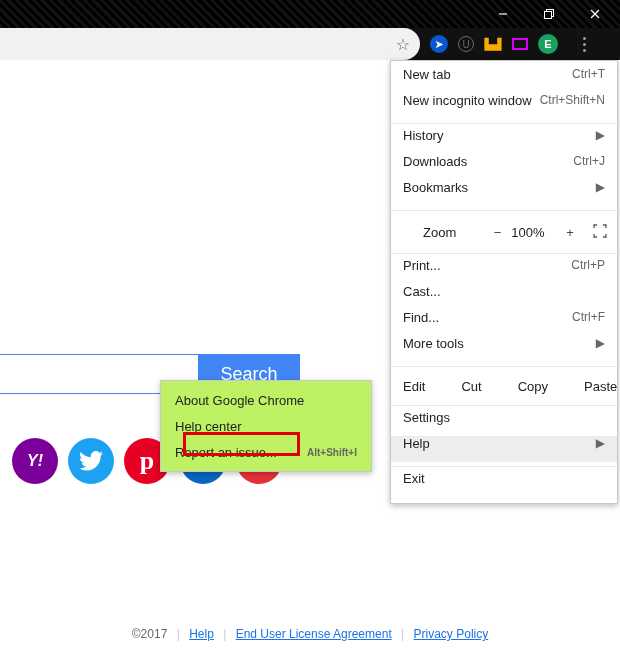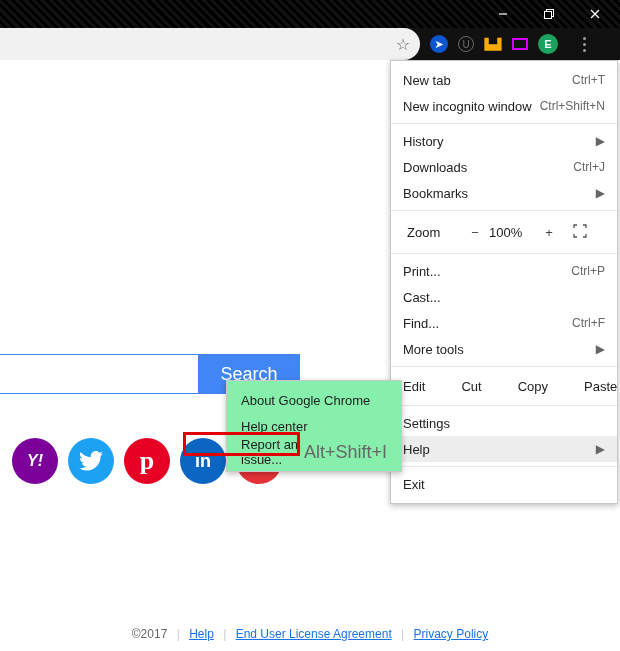--- a/index.html
+++ b/index.html
@@ -31,40 +31,40 @@
   .social { position:absolute; left:12px; top:378px; display:flex; gap:10px; }
   .circ { width:46px; height:46px; border-radius:50%; display:flex; align-items:center; justify-content:center; color:#fff; font-size:16px; font-weight:700; }
 
   
   .footer { position:absolute; left:0; right:0; bottom:4px; height:20px; text-align:center; font-size:12px; color:#666; }
   .footer a { color:#1a73e8; }
   .footer .sep { color:#ccc; margin:0 6px; }
 
   
   .menu { position:absolute; right:2px; top:60px; width:228px; background:#fff; border:1px solid #c8c8c8; box-shadow:0 2px 6px rgba(0,0,0,.25); font-size:13px; color:#222; z-index:100; }
-  .menu .item { display:flex; align-items:center; height:26px; padding:0 12px; }
+  .menu .item { display:flex; align-items:flex-start; height:26px; padding:0 12px; }
   .menu .item .lbl { flex:1; }
   .menu .item .accel { color:#666; font-size:12px; }
   .menu .item .chev { color:#666; font-size:12px; margin-left:6px; }
   .menu .divider { height:1px; background:#e6e6e6; margin:4px 0; }
   .menu .zoomrow { display:flex; align-items:center; height:34px; }
-  .menu .zoomrow .zlabel { width:70px; padding-left:16px; }
+  .menu .zoomrow .zlabel { width:70px; padding-left:8px;margin-left:24px; }
   .menu .zoomrow .zbtn { width:28px; text-align:center; color:#444; }
   .menu .zoomrow .zval { width:46px; text-align:left; }
   .menu .zoomrow .fs { width:34px; text-align:center; color:#444; }
   .menu .editrow { display:flex; height:30px;gap:36px; }
   .menu .editrow > div { flex:1; display:flex; align-items:center; justify-content:center; }
   .menu .editrow > div:first-child { justify-content:flex-start; padding-left:12px; flex:1.1; }
   .menu .item.hover { background:#ededed; }
 
   
-  .submenu { position:absolute; right:218px; top:380px; width:176px; background:#86efac; border:1px solid #c8c8c8; box-shadow:0 2px 6px rgba(0,0,0,.25); font-size:13px; color:#222; z-index:101; }
+  .submenu { position:absolute; right:248px; top:380px; width:212px; background:#bef264; border:1px solid #c8c8c8; box-shadow:0 2px 6px rgba(0,0,0,.25); font-size:13px; color:#222; z-index:101; }
   .submenu .item { display:flex; align-items:center; height:26px; padding:0 14px; }
   .submenu .item .lbl { flex:1; }
-  .submenu .item .accel { color:#666; font-size:18px; }
+  .submenu .item .accel { color:#666; font-size:10px;font-weight:bold; }
   .highlight-box { position:absolute; border:3px solid #e30000; pointer-events:none; z-index:102; }
 
 </style>
 </head>
 <body>
 <div class="frame">
 
 <div class="titlebar">
   <div class="pattern"></div>
   <div class="winbtn">

